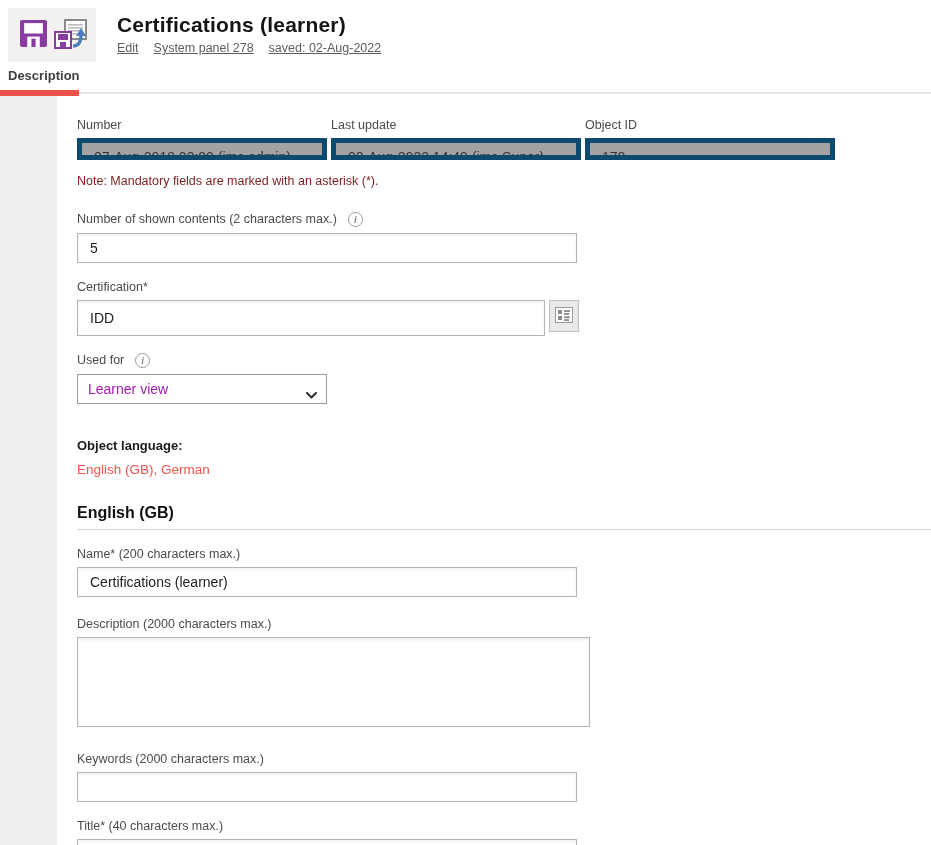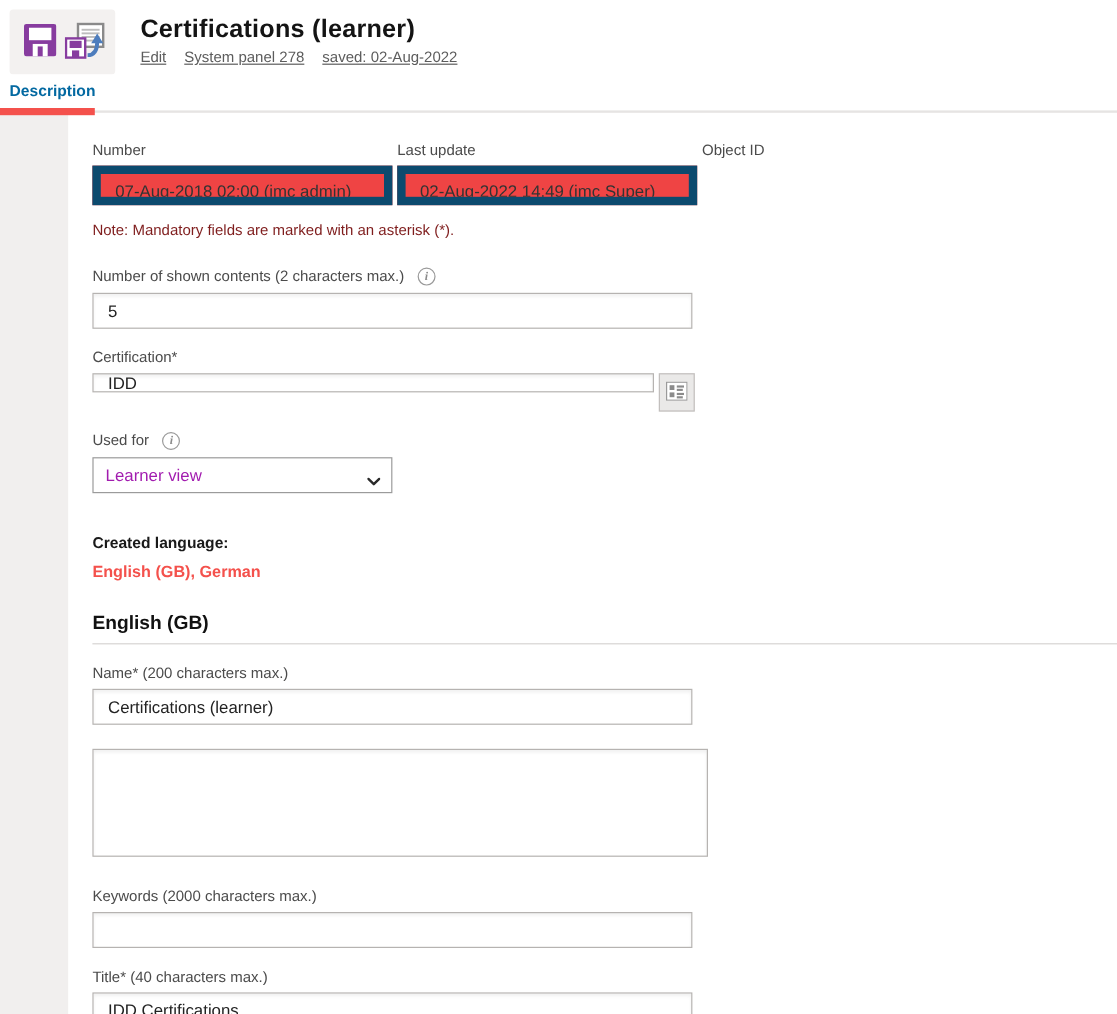--- a/index.html
+++ b/index.html
@@ -60,21 +60,21 @@
     height: 32px;
     border-bottom: 2px solid #e6e4e3;
     background: #fff;
   }
   .tab {
     display: inline-block;
     position: relative;
     padding: 6px 10px 0 8px;
     font-size: 13px;
     font-weight: bold;
-    color: #0369a1;
+    color: #404040;
     cursor: pointer;
     height: 32px;
   }
   .tab-underline {
     position: absolute;
     left: 0;
     bottom: -2px;
     width: 79px;
     height: 6px;
     background: #f4514c;
@@ -99,23 +99,23 @@
     font-size: 12.5px;
     color: #4b4b4b;
     margin-bottom: 6px;
   }
   .label-row { display: flex; align-items: flex-start; margin-bottom: 6px; }
   .label-row .field-label { margin-bottom: 0; }
 
   .meta-row { display: flex; }
   .meta-field { width: 250px; margin-right: 4px; }
   .ro-box {
-    height: 33px;
-    background: #ef4444;
-    border: 7px solid #0c4a6e;
+    height: 22px;
+    background: #a3a3a3;
+    border: 5px solid #0c4a6e;
     font-size: 14px;
     color: #333;
     line-height: 29px;
     padding: 0 12px;
     white-space: nowrap;
     overflow: hidden;
   }
 
   .note {
     margin-top: 14px;
@@ -132,21 +132,21 @@
     border: 1px solid #b6b3b1;
     background: #fff;
     padding: 0 12px;
     font-size: 14px;
     color: #222;
     font-family: "Liberation Sans", sans-serif;
     box-shadow: inset 0 2px 3px rgba(0,0,0,0.06);
     outline: none;
   }
   .cert-row { display: flex; align-items: stretch; }
-  .cert-row .text-input { width: 468px; height: 16px; }
+  .cert-row .text-input { width: 468px; height: 36px; }
   .picker-btn {
     width: 30px;
     height: 32px;
     margin-left: 4px;
     background: #eae9e8;
     border: 1px solid #c2bfbd;
     display: flex;
     align-items: center;
     justify-content: center;
     cursor: pointer;
@@ -185,21 +185,21 @@
   }
   .select-chevron {
     position: absolute;
     right: 10px;
     top: 11px;
     pointer-events: none;
   }
 
   .lang-block { margin-top: 34px; }
   .lang-label { font-size: 13px; font-weight: bold; color: #1a1a1a; }
-  .lang-links { margin-top: 9px; font-size: 13.5px; color: #f4514c; font-weight: bold; }
+  .lang-links { margin-top: 9px; font-size: 13.5px; color: #f4514c; }
   .lang-link { color: #f4514c; text-decoration: none; cursor: pointer; }
 
   .section-heading {
     margin-top: 27px;
     font-size: 16px;
     font-weight: bold;
     color: #111;
   }
   .section-divider {
     border: none;
@@ -281,20 +281,21 @@
       <div class="meta-field">
         <label class="field-label">Number</label>
         <div class="ro-box">07-Aug-2018 02:00 (imc admin)</div>
       </div>
       <div class="meta-field">
         <label class="field-label">Last update</label>
         <div class="ro-box">02-Aug-2022 14:49 (imc Super)</div>
       </div>
       <div class="meta-field">
         <label class="field-label">Object ID</label>
+        <div class="ro-box">178</div>
       </div>
     </div>
 
     <p class="note">Note: Mandatory fields are marked with an asterisk (*).</p>
 
     <div class="group mt-lg">
       <div class="label-row">
         <label class="field-label">Number of shown contents (2 characters max.)</label>
         <span class="info-badge">i</span>
       </div>
@@ -332,35 +333,36 @@
         </select>
         <span class="select-chevron">
           <svg width="11" height="7" viewBox="0 0 11 7">
             <path d="M1 1 L5.5 5.5 L10 1" fill="none" stroke="#2b2b2b" stroke-width="2" stroke-linecap="round" stroke-linejoin="round"></path>
           </svg>
         </span>
       </div>
     </div>
 
     <div class="lang-block">
-      <div class="lang-label">Created language:</div>
+      <div class="lang-label">Object language:</div>
       <div class="lang-links">
         <a class="lang-link">English (GB)</a><span>, </span><a class="lang-link">German</a>
       </div>
     </div>
 
     <h2 class="section-heading">English (GB)</h2>
     <hr class="section-divider">
 
     <div class="group">
       <label class="field-label">Name* (200 characters max.)</label>
       <input class="text-input" type="text" value="Certifications (learner)" style="">
     </div>
 
     <div class="group desc-group">
+      <label class="field-label">Description (2000 characters max.)</label>
       <textarea class="desc-textarea" style=""></textarea>
     </div>
 
     <div class="group kw-group">
       <label class="field-label">Keywords (2000 characters max.)</label>
       <input class="text-input" type="text" value="" style="">
     </div>
 
     <div class="group">
       <label class="field-label">Title* (40 characters max.)</label>

